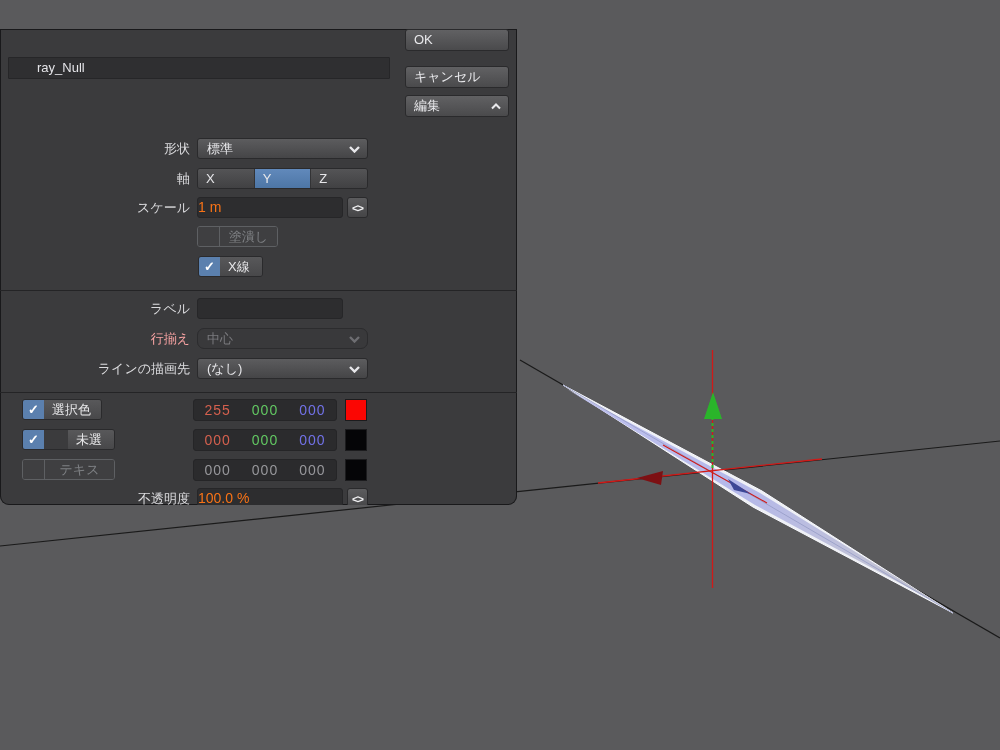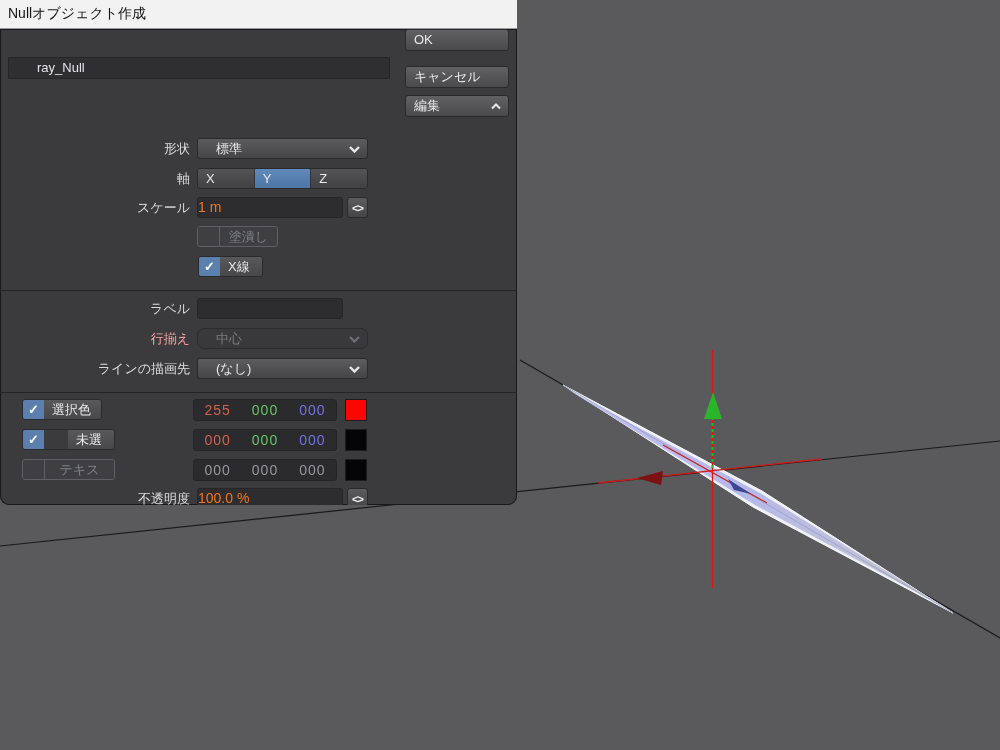--- a/index.html
+++ b/index.html
@@ -14,21 +14,21 @@
   .nameinput{position:absolute;left:8px;top:8px;width:382px;height:22px;background:#2f2f31;
     border:1px solid #262628;border-radius:1px;box-sizing:border-box;color:#e4e4e8;
     font-size:13px;line-height:20px;padding-left:28px;margin-top:20px;}
   .sidebtn{position:absolute;left:405px;width:104px;height:22px;box-sizing:border-box;
     background:linear-gradient(#616163,#4a4a4c);border:1px solid #2a2a2c;border-radius:3px;
     color:#e9e9ec;font-size:13px;line-height:20px;padding-left:8px;display:flex;align-items:center;}
   .rlabel{position:absolute;width:190px;text-align:right;font-size:13px;color:#dcdcdf;line-height:21px;}
   .rlabel.dis{color:#fca5a5;}
   .dropdown{position:absolute;left:197px;width:171px;height:21px;box-sizing:border-box;
     background:linear-gradient(#5c5c5e,#454547);border:1px solid #2a2a2c;border-radius:3px;
-    color:#e7e7ea;font-size:13px;display:flex;align-items:center;padding-left:18px;}
+    color:#e7e7ea;font-size:13px;display:flex;align-items:center;padding-left:9px;}
   .dropdown .chev{margin-left:auto;margin-right:7px;display:flex;}
   .dropdown.dis{background:#39393b;border-color:#2c2c2e;color:#7a7a7e;}
   .seg{position:absolute;left:197px;width:171px;height:21px;border:1px solid #2a2a2c;
     border-radius:3px;overflow:hidden;display:flex;box-sizing:border-box;}
   .seg>div{flex:1;background:linear-gradient(#545456,#414143);color:#e7e7ea;font-size:13px;
     line-height:19px;padding-left:8px;border-right:1px solid #333335;box-sizing:border-box;}
   .seg>div:last-child{border-right:none;}
   .seg>div.sel{background:linear-gradient(#6189bb,#4d76a6);}
   .darkfield{position:absolute;left:197px;width:146px;height:21px;background:#2d2d2f;
     border:1px solid #262628;border-radius:3px;box-sizing:border-box;color:#f97316;
@@ -78,23 +78,20 @@
     <polygon points="637,478 663,471 661,485" fill="#7d1013"></polygon>
     <line x1="712.5" y1="350" x2="712.5" y2="588" stroke="#d01a18" stroke-width="1.3"></line>
     <line x1="663" y1="445" x2="767" y2="503" stroke="#d01a18" stroke-width="1.1"></line>
     <polygon points="728,479 751,494 734,490" fill="#3c4796"></polygon>
     <line x1="712.5" y1="468" x2="712.5" y2="416" stroke="#2ab52a" stroke-width="2" stroke-dasharray="3 3"></line>
     <polygon points="713,392 704,419 722,419" fill="#2ab52a"></polygon>
   </svg>
 </div>
 
 <div class="dialog">
-  <div class="titlebar">
-    <span>Nullオブジェクト作成</span>
-  </div>
   <div class="dlgbody">
 
     <div class="nameinput">ray_Null</div>
 
     <div class="sidebtn" style="top:0;">
       <span>OK</span>
     </div>
     <div class="sidebtn" style="top:37px;">
       <span>キャンセル</span>
     </div>

